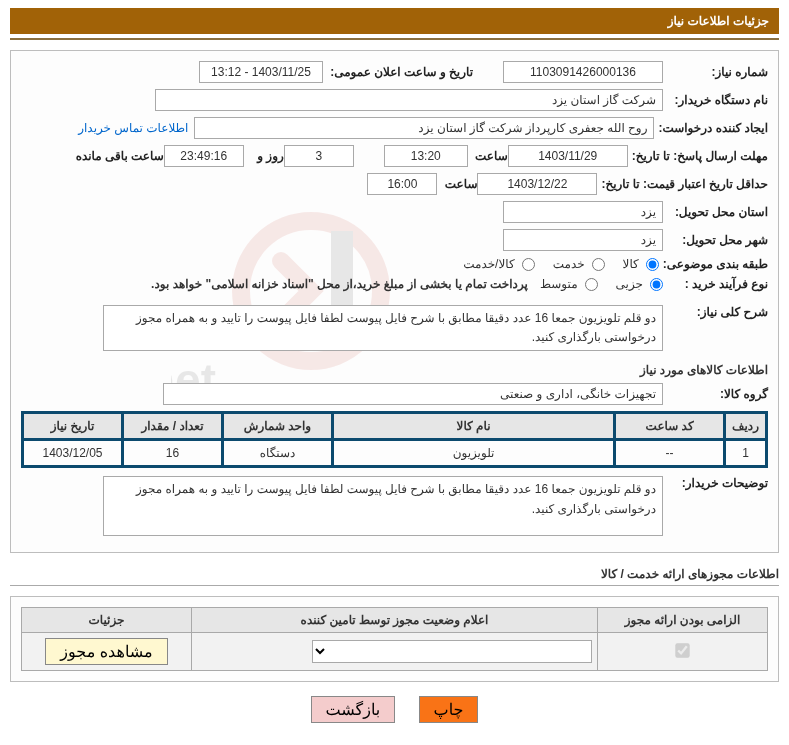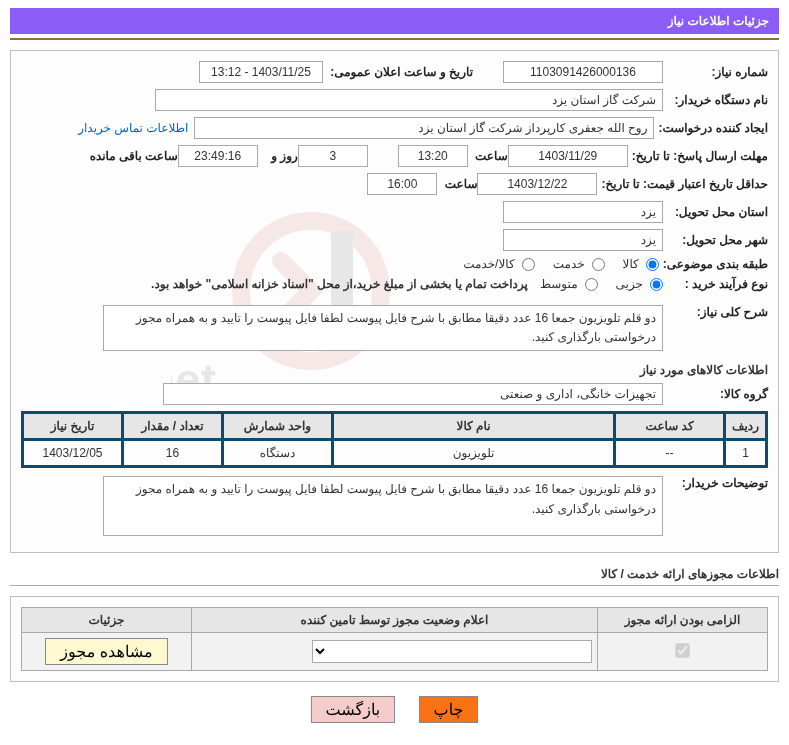--- a/index.html
+++ b/index.html
@@ -6,21 +6,21 @@
 body {
   font-family: Tahoma, Arial, sans-serif;
   font-size: 12px;
   color: #333;
   background: #fff;
   width: 789px;
   padding: 8px 10px;
   direction: rtl;
 }
 .title-bar {
-  background: #8b5cf6;
+  background: #a16207;
   color: #fff;
   padding: 6px 10px;
   font-weight: bold;
   text-align: right;
   margin-bottom: 4px;
 }
 .sep-line {
   border-top: 2px solid #8b6f3e;
   margin: 4px 0 10px 0;
 }
@@ -174,21 +174,21 @@
   <div class="row">
     <span class="label">ایجاد کننده درخواست:</span>
     <span class="value-box align-right" style="width:460px">روح الله جعفری کارپرداز شرکت گاز استان یزد</span>
     <span class="link-text">اطلاعات تماس خریدار</span>
   </div>
 
   <div class="row">
     <span class="label" style="min-width:105px">مهلت ارسال پاسخ: تا تاریخ:</span>
     <span class="value-box" style="width:120px">1403/11/29</span>
     <span class="label narrow">ساعت</span>
-    <span class="value-box" style="width:70px">13:20</span>
+    <span class="value-box" style="width:84px">13:20</span>
     <span style="width:30px"></span>
     <span class="value-box" style="width:70px">3</span>
     <span class="label narrow">روز و</span>
     <span class="value-box" style="width:80px">23:49:16</span>
     <span class="label" style="min-width:90px">ساعت باقی مانده</span>
   </div>
 
   <div class="row">
     <span class="label" style="min-width:105px">حداقل تاریخ اعتبار قیمت: تا تاریخ:</span>
     <span class="value-box" style="width:120px">1403/12/22</span>

